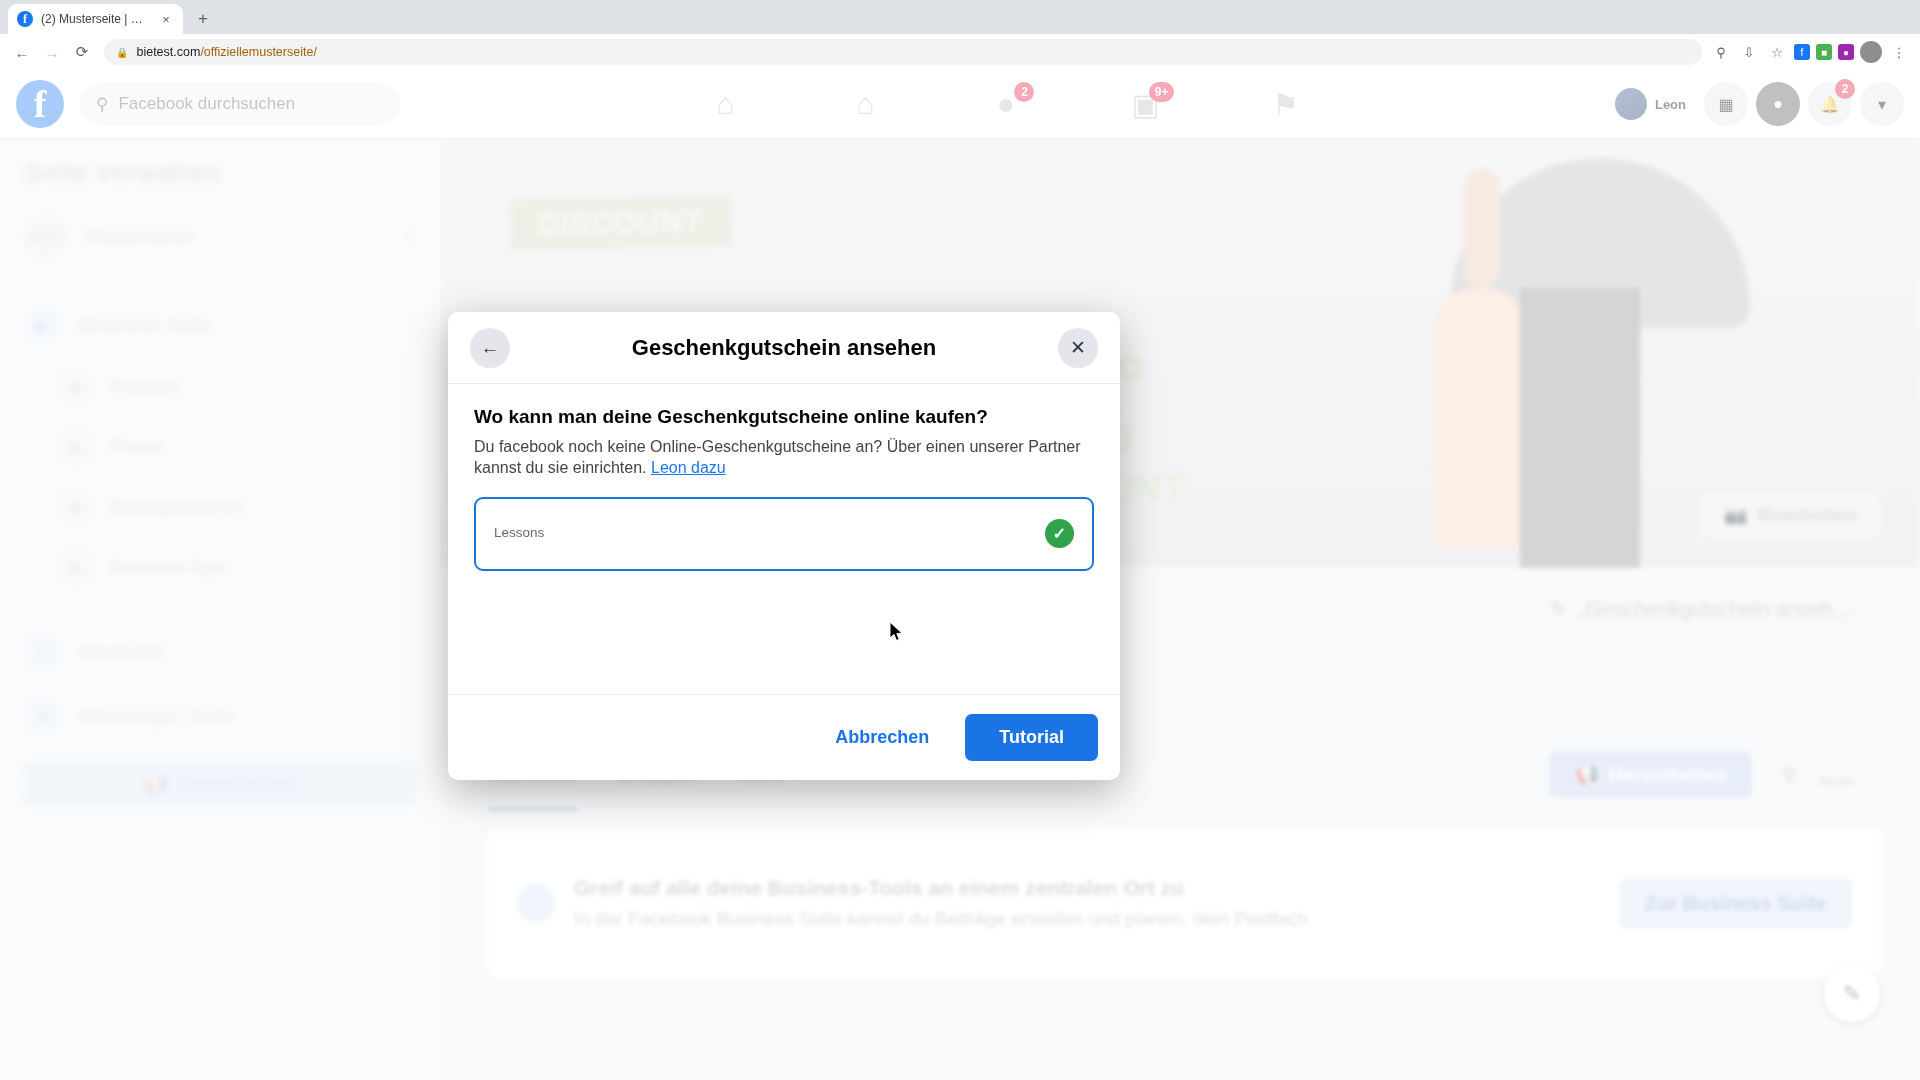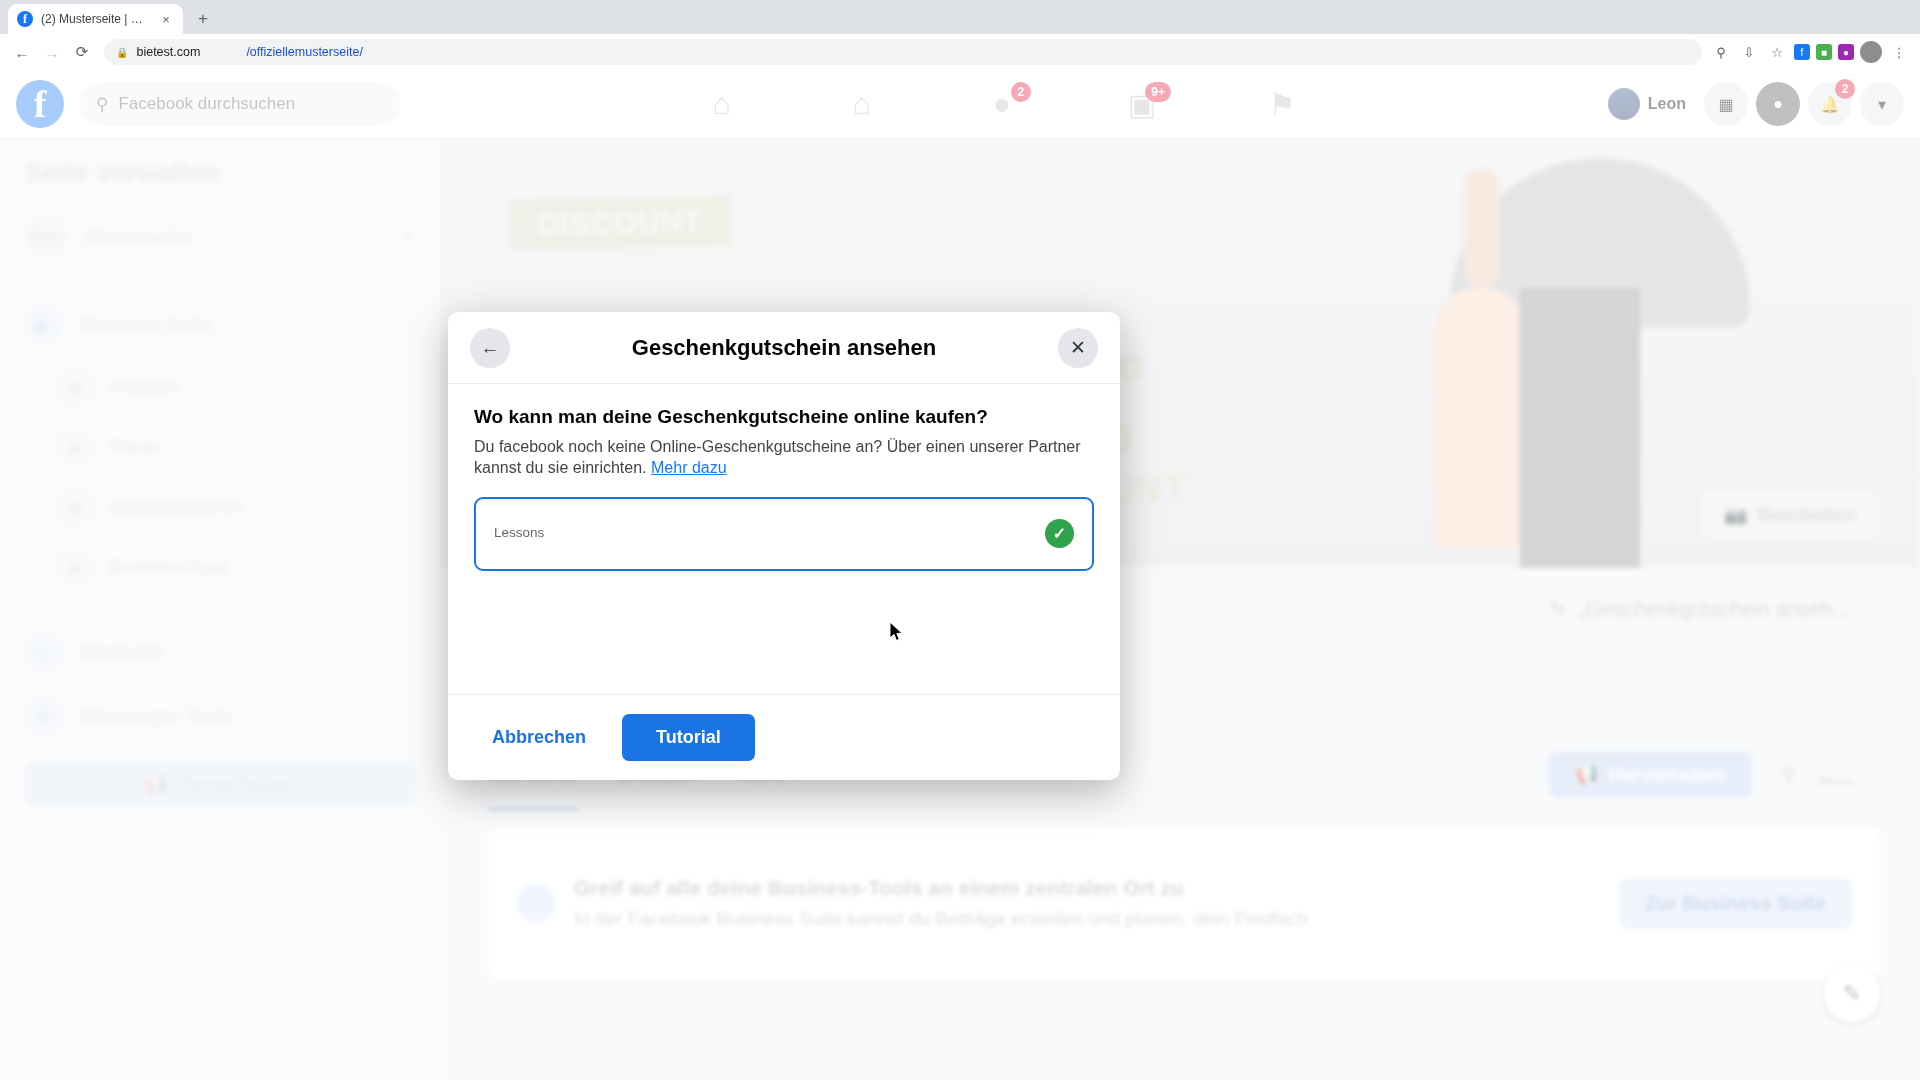--- a/index.html
+++ b/index.html
@@ -47,21 +47,21 @@
     color: #5f6368; font-size: 15px; border-radius: 50%;
   }
   .navbtn.disabled { color: #bdc1c6; }
   .omnibox {
     flex: 1 1 auto; height: 26px; background: #f1f3f4; border-radius: 13px;
     display: flex; align-items: center; padding: 0 12px; gap: 8px; margin: 0 6px;
     font-size: 12.5px; color: #202124;
   }
   .lock-icon { font-size: 10px; color: #5f6368; }
   .url { color: #202124; }
-  .url .dim { color: #1d4ed8; margin-left: 46px; }
+  .url .dim { color: #a16207; }
   .tool-icons { display: flex; align-items: center; gap: 6px; padding-right: 2px; }
   .ticon { width: 22px; height: 22px; display:flex; align-items:center; justify-content:center; font-size: 13px; color:#5f6368; }
   .ticon.ext { background:#1877f2; color:#fff; border-radius:3px; width:16px;height:16px;font-size:10px;}
   .ticon.ext2 { background:#4caf50; color:#fff; border-radius:3px; width:16px;height:16px;font-size:10px;}
   .ticon.ext3 { background:#9c27b0; color:#fff; border-radius:3px; width:16px;height:16px;font-size:10px;}
   .avatar-chip { width:22px;height:22px;border-radius:50%;background:#8e8e8e; }
 
   .bookmarks {
     height: 24px; background: #fff; display: flex; align-items: center;
     padding: 0 6px; gap: 0px; font-size: 10.5px; color: #3c4043;
@@ -98,21 +98,21 @@
     position:absolute; top: 6px; right: 26px; background:#e41e3f; color:#fff;
     border-radius: 11px; min-width: 20px; height: 20px; font-size: 12px; font-weight:bold;
     display:flex;align-items:center;justify-content:center; padding: 0 6px;
   }
   .fb-right { display:flex; align-items:center; gap: 8px; }
   .fb-profile { display:flex;align-items:center;gap:8px; padding: 4px 10px 4px 4px; border-radius: 20px; }
   .fb-profile img, .fb-profile .pf {
     width: 32px;height:32px;border-radius:50%;
     background: linear-gradient(160deg,#3b5998,#1f3864);
   }
-  .fb-name { font-size: 16px; font-weight: bold; color:#050505; }
+  .fb-name { font-size: 13px; font-weight: bold; color:#050505; }
   .fb-circ {
     width: 44px; height:44px; border-radius: 50%; background: #e4e6eb;
     display:flex;align-items:center;justify-content:center; color:#050505; position: relative;
   }
   .fb-circ .cbadge {
     position:absolute; top:-3px; right:-3px; background:#e41e3f; color:#fff; border-radius:10px;
     min-width:20px;height:20px;font-size:12px;font-weight:bold;display:flex;align-items:center;justify-content:center;
   }
 
   .fbbody { display:flex; height: 942px; }
@@ -255,21 +255,21 @@
   }
   .field-inner { flex:1 1 auto; }
   .field-label { font-size: 13.5px; color:#65676b; margin-bottom: 2px; }
   .field-value { font-size: 18px; color:#050505; }
   .check {
     width: 29px;height:29px;border-radius:50%;background:#31a24c;color:#fff;
     display:flex;align-items:center;justify-content:center;font-size:16px;font-weight:bold;
   }
   .modal-foot {
     height: 86px; border-top:1px solid #e9ebee; display:flex; align-items:center;
-    justify-content:flex-start; gap: 14px; padding: 0 22px;
+    justify-content:flex-end; gap: 14px; padding: 0 22px;
   }
   .btn-text { font-size: 18px; font-weight:bold; color:#1b74e4; padding: 10px 22px; border-radius:7px; }
   .btn-primary {
     font-size: 18px; font-weight:bold; color:#fff; background:#1b74e4;
     padding: 13px 34px; border-radius: 7px;
   }
   .cursor {
     position:absolute; left: 890px; top: 552px; z-index: 20; width:0;height:0;
   }
   .cursor svg { display:block; }
@@ -525,21 +525,21 @@
     <div class="dim-overlay"></div>
 
     <div class="modal">
       <div class="modal-head">
         <div class="round-btn back">←</div>
         <div class="modal-title">Geschenkgutschein ansehen</div>
         <div class="round-btn close">✕</div>
       </div>
       <div class="modal-body">
         <div class="mb-title">Wo kann man deine Geschenkgutscheine online kaufen?</div>
-        <div class="mb-desc"><span>Du facebook noch keine Online-Geschenkgutscheine an? Über einen unserer Partner kannst du sie einrichten. </span><a class="mb-link" href="#">Mehr dazu</a></div>
+        <div class="mb-desc"><span>Du facebook noch keine Online-Geschenkgutscheine an? Über einen unserer Partner kannst du sie einrichten. </span><a class="mb-link" href="#">Leon dazu</a></div>
         <div class="field">
           <div class="field-inner">
             <div class="field-label">Lessons</div>
           </div>
           <div class="check">✓</div>
         </div>
       </div>
       <div class="modal-foot">
         <div class="btn-text">Abbrechen</div>
         <div class="btn-primary">Tutorial</div>

